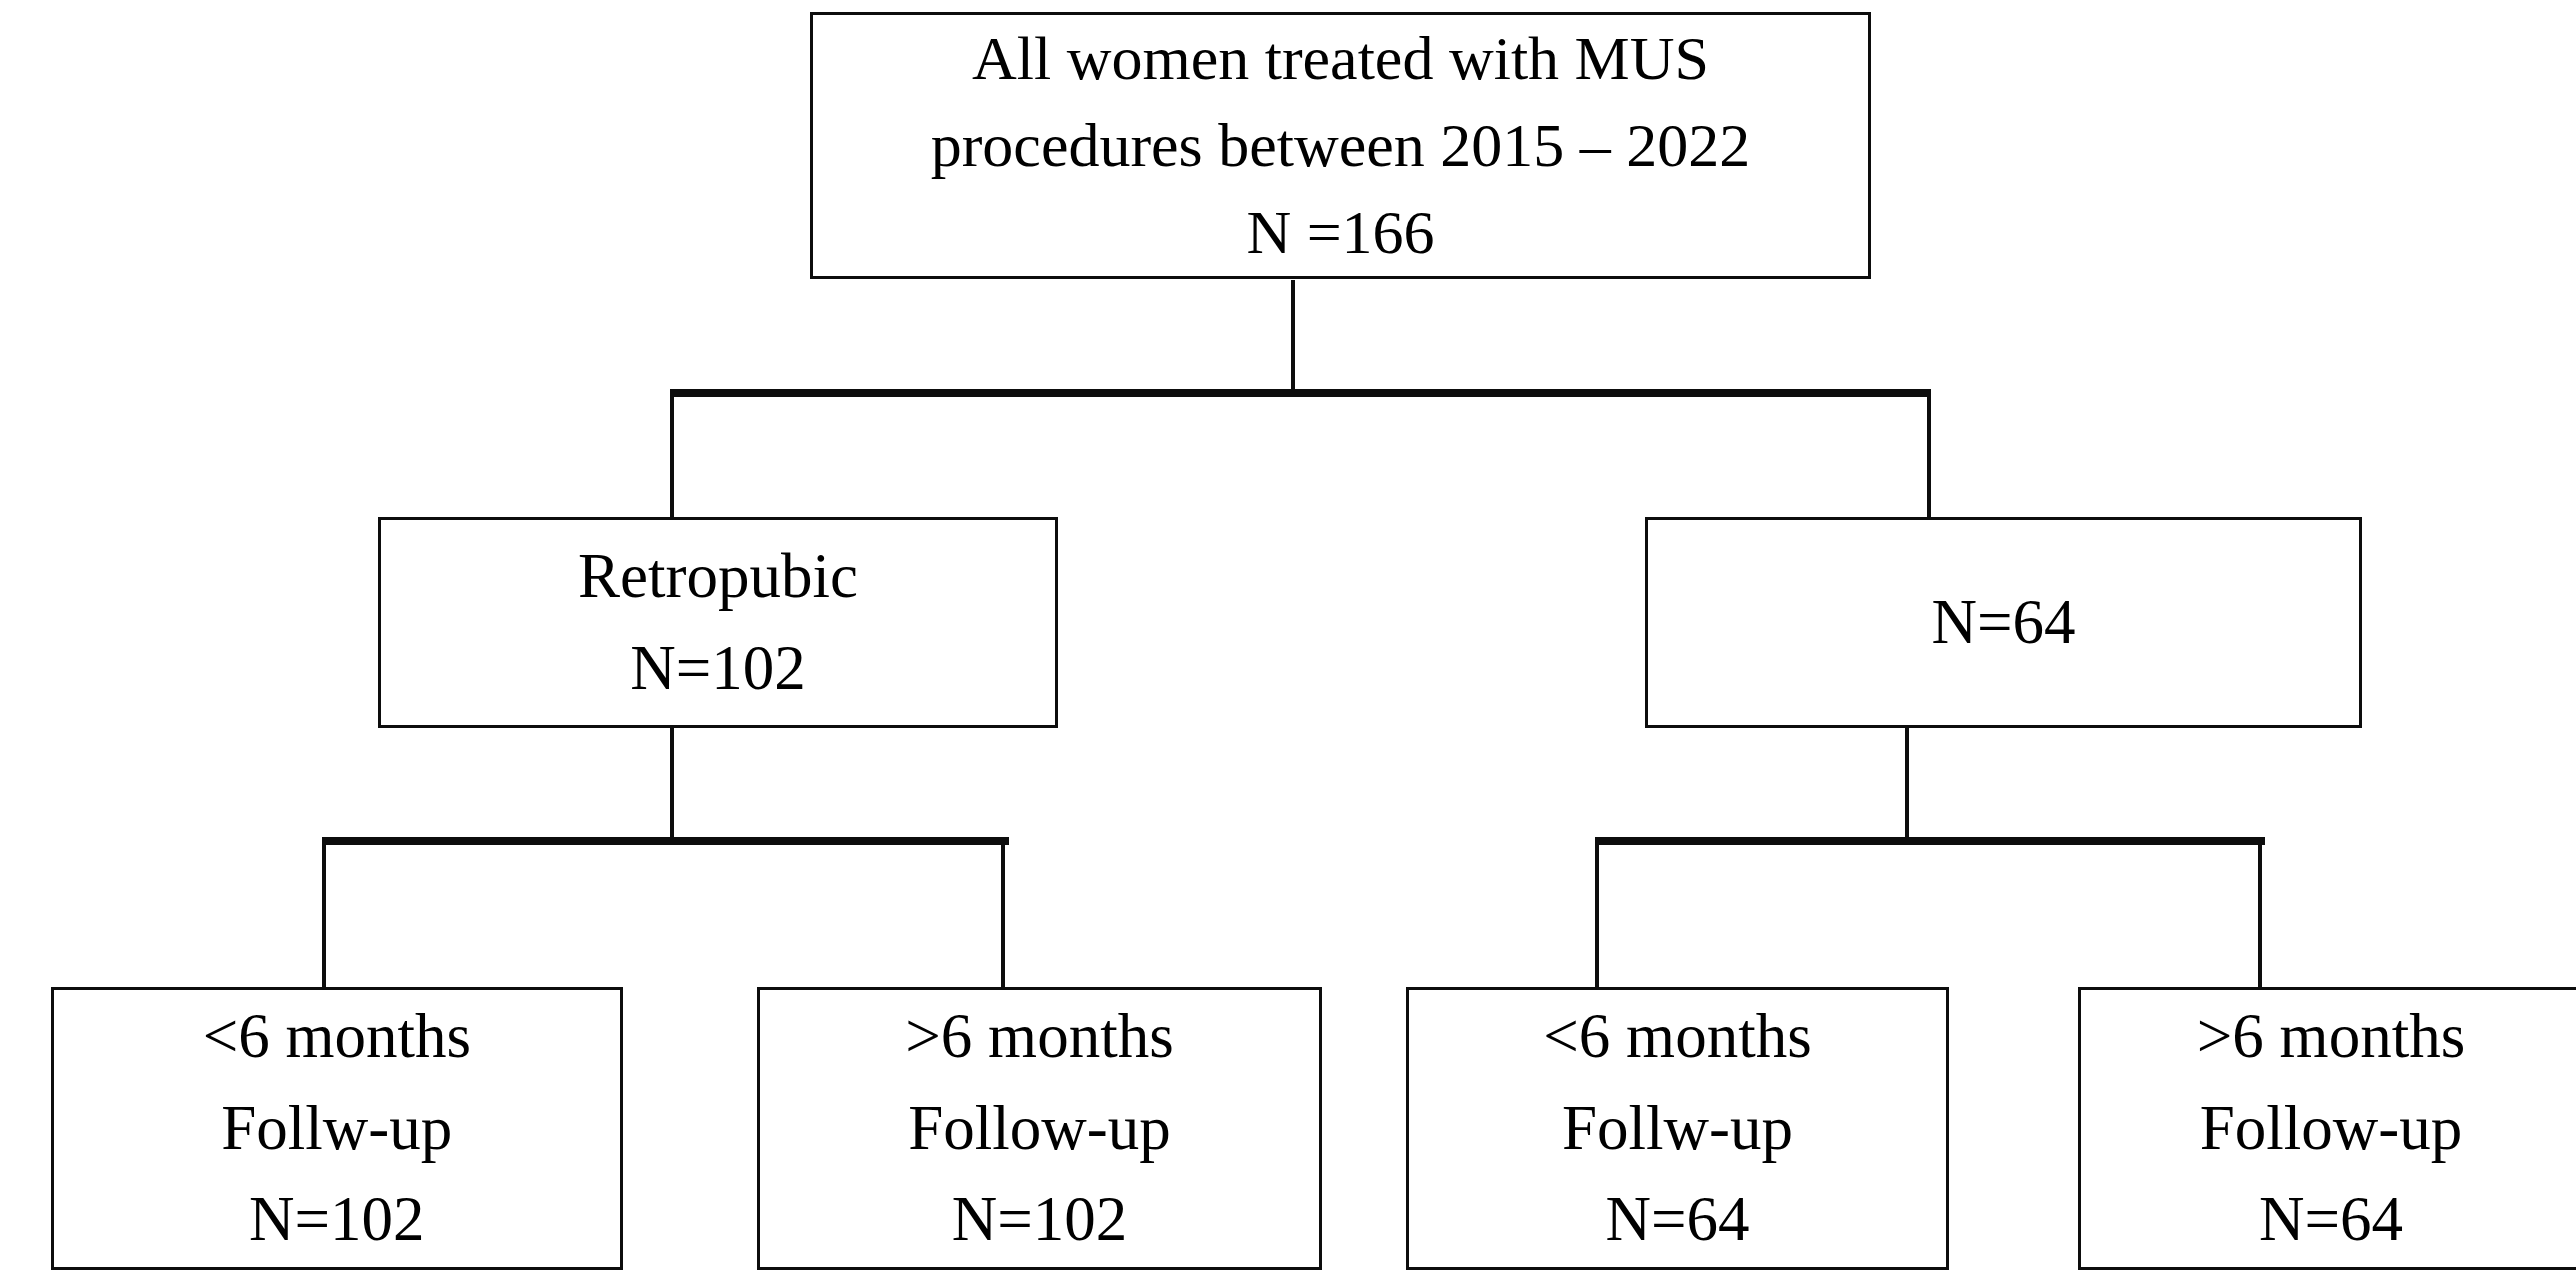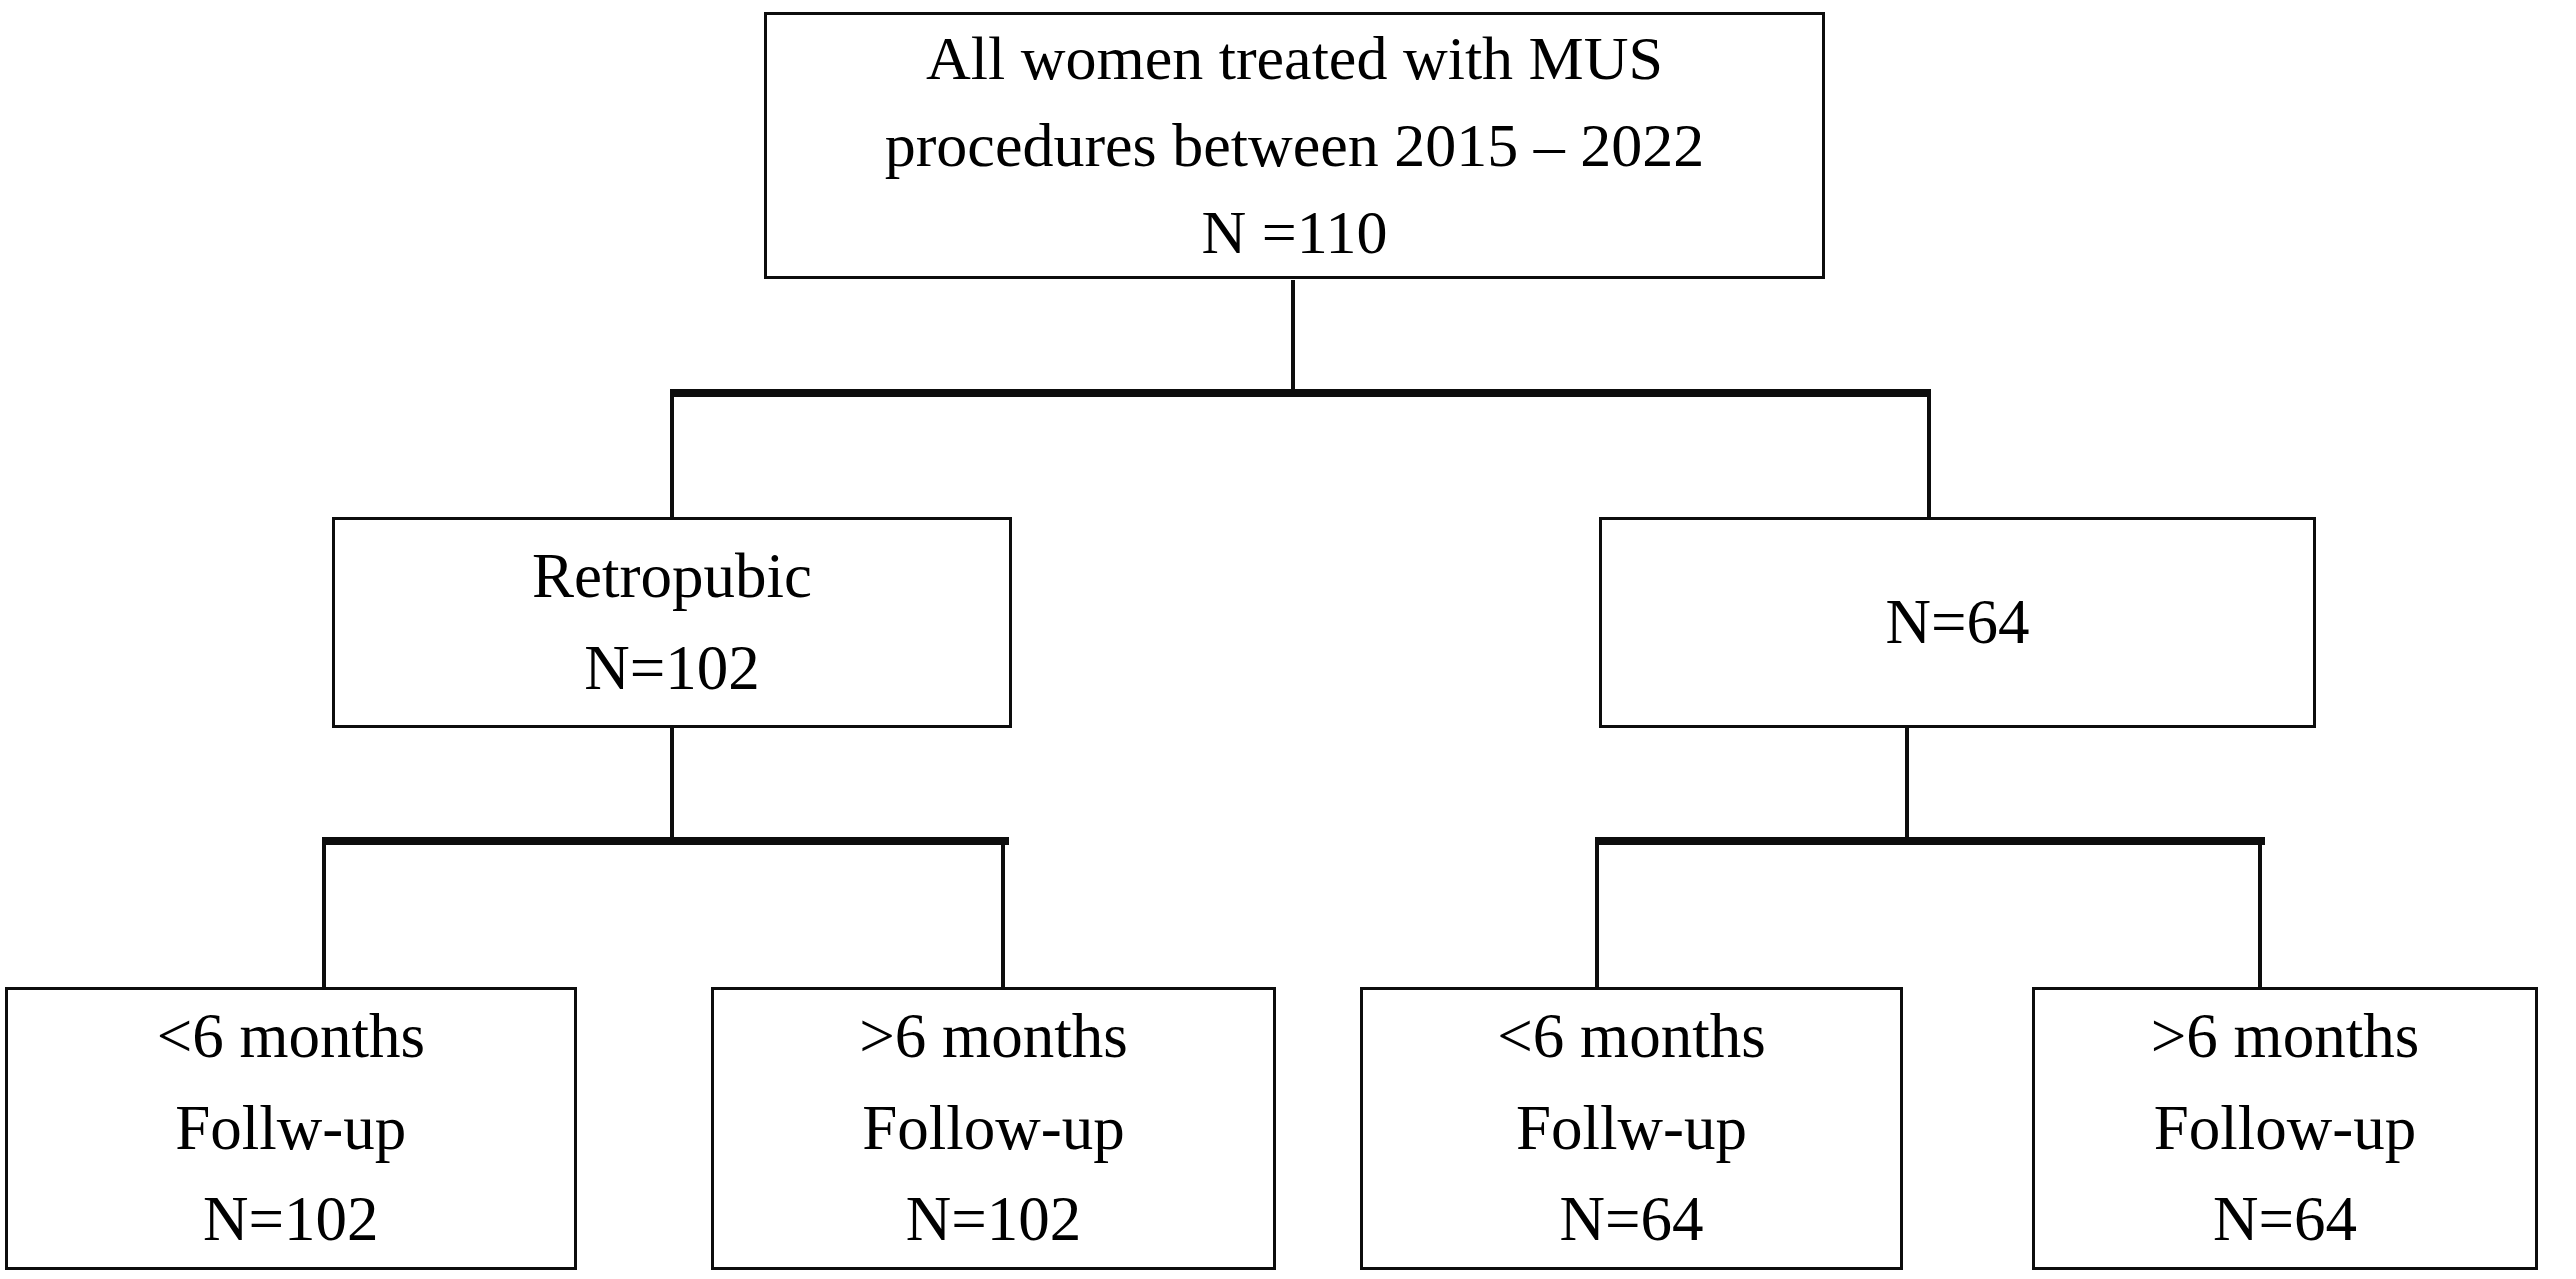--- a/index.html
+++ b/index.html
@@ -20,20 +20,21 @@
     background: #ffffff;
     border: 3px solid #0d0d0d;
     display: flex;
     flex-direction: column;
     align-items: center;
     justify-content: center;
     text-align: center;
     font-size: 63px;
     line-height: 1.46;
     white-space: nowrap;
+    margin-left: 46px;
   }
   .box.root { font-size: 62px; line-height: 1.40; }
   .line {
     position: absolute;
     background: #0d0d0d;
   }
   
   .box.root          { left: 764px; top: 12px;   width: 1055px; height: 261px; }
   .box.retropubic    { left: 332px;  top: 517px;  width: 674px; height: 205px; }
   .box.transobt      { left: 1599px; top: 517px;  width: 711px; height: 205px; }
@@ -71,21 +72,21 @@
   <div class="line down-l2-b"></div>
 
   <div class="line stem-transobt"></div>
   <div class="line bar-l2-right"></div>
   <div class="line down-l2-c"></div>
   <div class="line down-l2-d"></div>
 
   <div class="box root">
     <div>All women treated with MUS</div>
     <div>procedures between 2015 – 2022</div>
-    <div>N =110</div>
+    <div>N =166</div>
   </div>
 
   <div class="box retropubic">
     <div>Retropubic</div>
     <div>N=102</div>
   </div>
 
   <div class="box transobt">
     <div>N=64</div>
   </div>

